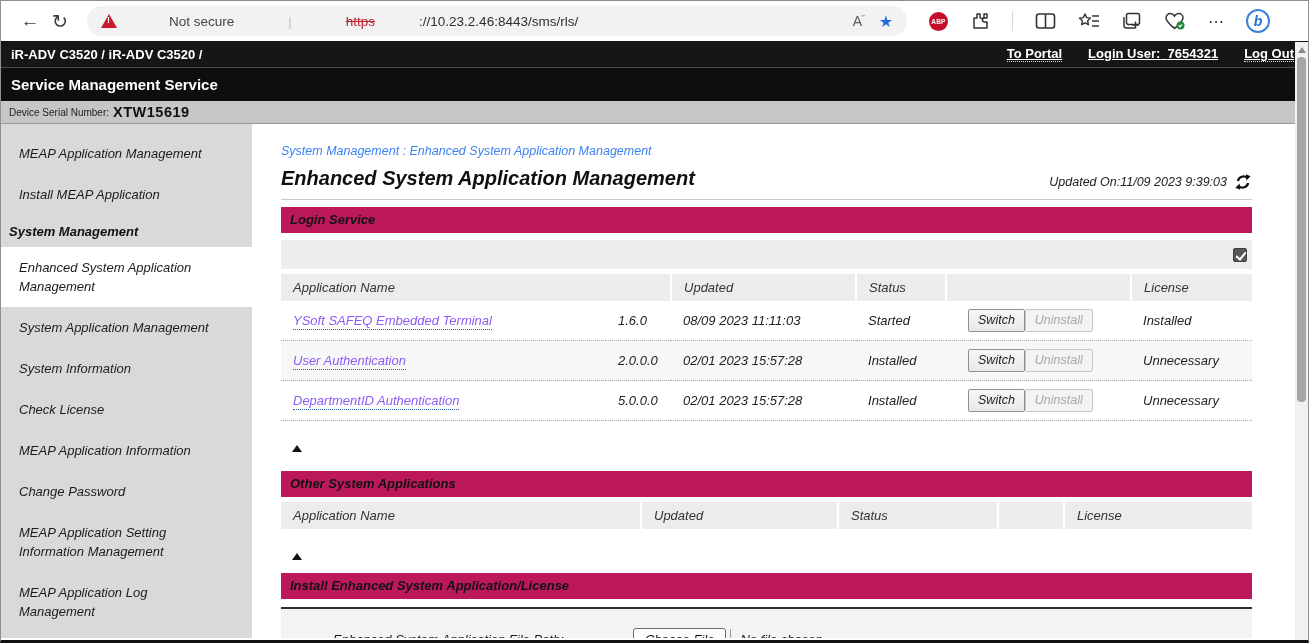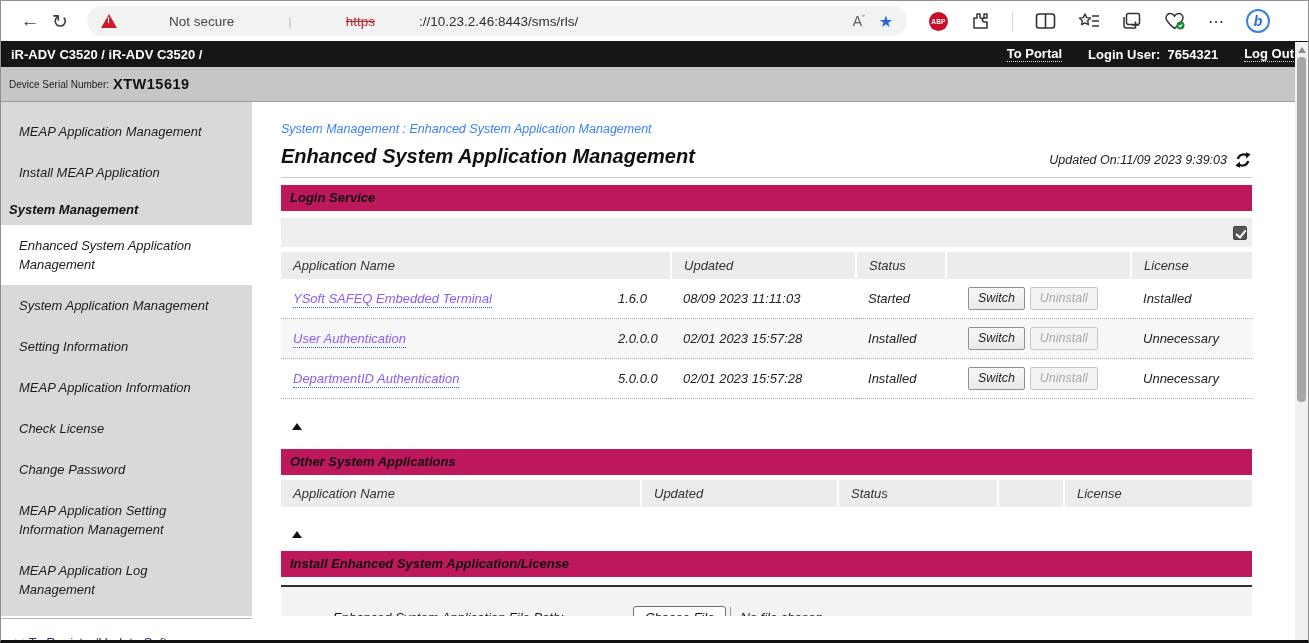--- a/index.html
+++ b/index.html
@@ -23,25 +23,25 @@
   .fav-star { color:#2668d9; font-size:16px; }
   .tb-icons { display:flex; align-items:center; gap:22px; margin-left:22px; }
   .abp { width:19px; height:19px; border-radius:50%; background:#c70d2c; color:#fff; font-size:6.5px; font-weight:bold; display:flex; align-items:center; justify-content:center; letter-spacing:.2px; }
   .tb-div { width:1px; height:20px; background:#d7d7d7; }
   .more-dots { font-size:16px; color:#333; }
   .bing { width:24px; height:24px; border-radius:50%; border:2px solid #3b82d9; background:#fff; color:#1d6fd1; font-weight:bold; font-size:14px; display:flex; align-items:center; justify-content:center; font-style:italic; }
   svg.tbico { display:block; }
 
   
   .devbar { height:26px; background:#161616; color:#fff; display:flex; align-items:center; padding:0 14px 0 10px; font-size:13px; font-weight:bold; }
-  .devbar-right { margin-left:auto; display:flex; align-items:center; gap:26px; }
+  .devbar-right { margin-left:auto; display:flex; gap:26px;text-decoration:underline; }
   .wlink { color:#fff; border-bottom:1px dotted #ddd; cursor:pointer; }
   .loginuser { font-weight:bold; }
   .smsbar { height:34px; background:#0e0e0e; border-top:1px solid #4d4d4d; color:#fff; display:flex; align-items:center; padding-left:10px; font-size:15px; font-weight:bold; }
-  .serialbar { height:35px; background:#c6c6c6; border-bottom:1px solid #9b9b9b; display:flex; align-items:center; padding-left:8px; }
+  .serialbar { height:23px; background:#c6c6c6; border-bottom:1px solid #9b9b9b; display:flex; align-items:center; padding-left:8px; }
   .serial-label { font-size:10px; color:#1d1d1d; margin-right:4px; }
   .serial-value { font-size:14.5px; font-weight:bold; color:#111; letter-spacing:.5px; }
 
   
   .content-row { display:flex; height:514px;font-style:italic; }
   .sidebar { width:251px; background:#d9d9d9; padding-top:9px; flex:0 0 auto; }
   .sb-item { font-size:13px; color:#1c1c1c; padding:11px 34px 11px 18px; line-height:19px; cursor:pointer; }
   .sb-group { font-size:13px; font-weight:bold; color:#111; padding:9px 8px 8px 8px; }
   .sb-item.selected { background:#fff; }
   .sb-div { border-top:1px solid #b5b5b5; margin-top:8px; }
@@ -58,21 +58,21 @@
   .cb { width:14px; height:14px; background:#565656; border:1px solid #3f3f3f; border-radius:2px; position:relative; flex:0 0 auto; cursor:pointer; }
   .cb::after { content:""; position:absolute; left:4px; top:1px; width:4px; height:8px; border:solid #fff; border-width:0 2px 2px 0; transform:rotate(40deg); }
 
   table.apps { width:100%; border-collapse:collapse; margin-top:5px; table-layout:fixed; font-size:13px; color:#222; }
   table.apps th { background:#ececec; font-weight:normal; text-align:left; padding:6px 12px; border-left:2px solid #fff; color:#333; }
   table.apps th:first-child { border-left:none; }
   table.apps td { padding:8px 12px; border-bottom:1px dotted #a9a9a9; height:34px; }
   tr.alt td { background:#f7f7f7; }
   .applink { color:#8b5cf6; border-bottom:1px dotted #2d64a8; padding-bottom:1px; cursor:pointer;margin-top:16px; }
   .btn { display:inline-block; font-size:12.5px; padding:3px 9px 4px 9px; border-radius:2px; background:linear-gradient(#f7f7f7,#e9e9e9); cursor:pointer; }
-  .btn.switch { border:1px solid #8f8f8f; color:#1d1d1d; margin-right:5px; }
+  .btn.switch { border:1px solid #8f8f8f; color:#1d1d1d; }
   .btn.uninstall { border:1px solid #c6c6c6; color:#a9a9a9; background:#f3f3f3; cursor:default; }
   .totop { margin:7px 0 0 11px; display:inline-block; cursor:pointer; }
   .totop .bar { width:11px; height:2px; background:#111; margin-bottom:1px; }
   .totop .tri { width:0; height:0; border-left:5.5px solid transparent; border-right:5.5px solid transparent; border-bottom:7px solid #111; }
 
   .gap-lg { height:18px; }
   .gap-md { height:12px; }
 
   .install-body { border-top:2px solid #2e2e2e; margin-top:8px; background:#f3f3f3; padding:13px 0 0 52px; height:108px; }
   .form-row { display:flex; align-items:center; height:35px; font-size:13px; color:#1b1b1b; }
@@ -137,36 +137,39 @@
   </div>
 
   <div class="devbar">
     <span>iR-ADV C3520 / iR-ADV C3520 /</span>
     <span class="devbar-right">
       <span class="wlink">To Portal</span>
       <span class="loginuser"><span>Login User:</span>&nbsp;&nbsp;<span>7654321</span></span>
       <span class="wlink">Log Out</span>
     </span>
   </div>
+  <div class="smsbar">
+    <span>Service Management Service</span>
+  </div>
   <div class="serialbar">
     <span class="serial-label">Device Serial Number:</span>
     <span class="serial-value">XTW15619</span>
   </div>
 
   <div class="content-row">
 
     <div class="sidebar">
       <div class="sb-item">MEAP Application Management</div>
       <div class="sb-item">Install MEAP Application</div>
       <div class="sb-group">System Management</div>
       <div class="sb-item selected">Enhanced System Application Management</div>
       <div class="sb-item">System Application Management</div>
-      <div class="sb-item">Setting Information</div>
+      <div class="sb-item">System Information</div>
+      <div class="sb-item">Check License</div>
       <div class="sb-item">MEAP Application Information</div>
-      <div class="sb-item">Check License</div>
       <div class="sb-item">Change Password</div>
       <div class="sb-item">MEAP Application Setting Information Management</div>
       <div class="sb-item">MEAP Application Log Management</div>
       <div class="sb-div"></div>
       <div class="sb-footer">&lt;&lt; To Register/Update Software</div>
     </div>
 
     <div class="main">
       <div class="breadcrumb">System Management : Enhanced System Application Management</div>
       <div class="title-row">

